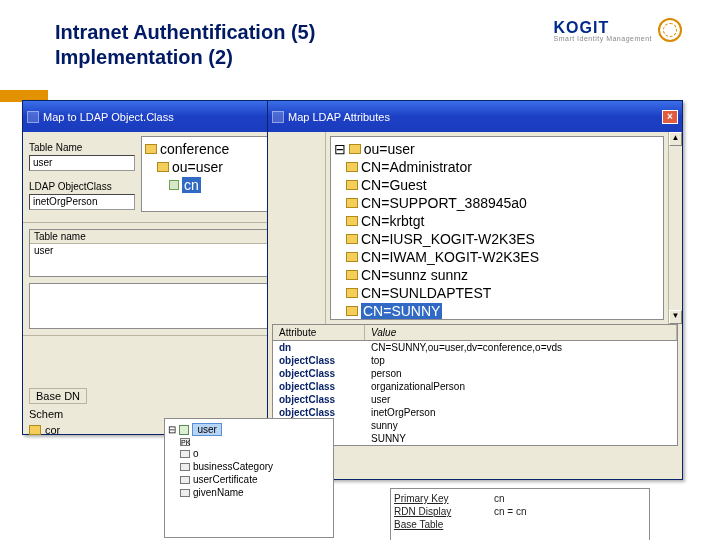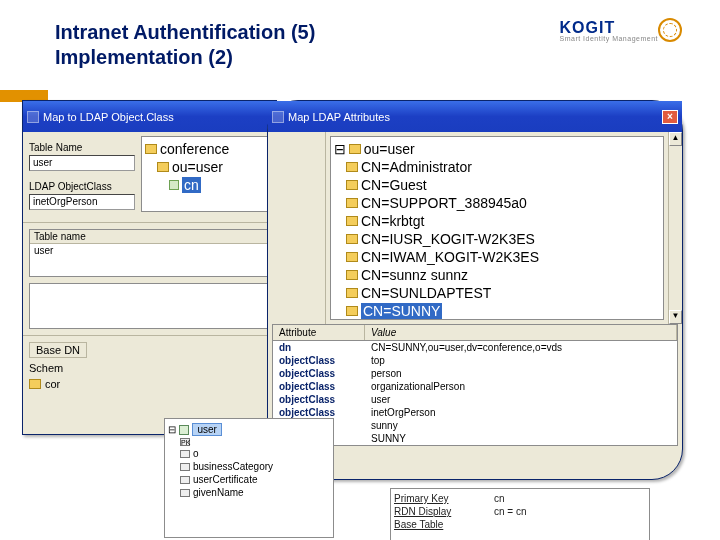--- a/index.html
+++ b/index.html
@@ -1,20 +1,20 @@
 <!DOCTYPE html>
 <html><head>
 <meta charset="utf-8">
 <style>
   * { box-sizing: border-box; margin: 0; padding: 0; }
   body { font-family: Tahoma, Arial, sans-serif; font-size: 11px; width: 720px; height: 540px; background: #fff; position: relative; overflow: hidden; }
   
   .slide-header { position: absolute; top: 20px; left: 55px; right: 40px; height: 70px; }
   .slide-title { font-family: Verdana, sans-serif; font-weight: bold; font-size: 20px; color: #001a66; line-height: 1.25; }
-  .logo { position: absolute; top: 18px; right: 38px; display: flex; align-items: flex-end; }
+  .logo { position: absolute; top: 18px; right: 38px; display: flex; align-items: flex-end; gap: 6px; }
   .logo-text { font-family: Verdana, sans-serif; font-weight: bold; font-size: 16px; color: #002a8a; letter-spacing: 1px; }
   .logo-sub { font-size: 7px; color: #888; letter-spacing: 0.5px; margin-top: -2px; }
   .logo-mark { width: 24px; height: 24px; border: 2px solid #d98a00; border-radius: 50%; position: relative; }
   .logo-mark::after { content:''; position:absolute; inset:3px; border:1px dashed #d98a00; border-radius:50%; }
   .orange-bar { position:absolute; top: 90px; left:0; width:48px; height:12px; background:#e29100; }
 
   .stage { position:absolute; top:100px; left:22px; right:22px; bottom:0; }
 
   
   .win { position:absolute; background:#ece9d8; border:1px solid #0a246a; box-shadow: 2px 2px 3px rgba(0,0,0,.3); }
@@ -34,21 +34,21 @@
   .folder-icon { width:12px; height:10px; background:#f4cd5b; border:1px solid #b08a1a; display:inline-block; }
   .leaf-icon { width:10px; height:10px; background:#d5e9c7; border:1px solid #6ea153; display:inline-block; }
   .indent1 { margin-left:12px; } .indent2 { margin-left:24px; }
 
   .table-box { margin:6px; border:1px solid #8c8c8c; background:#fff; }
   .table-box .th { background:#ece9d8; border-bottom:1px solid #b9b5a0; padding:1px 4px; font-size:10px; }
   .table-box .td { padding:1px 4px; font-size:10px; }
   .basedn-area { margin:6px; }
 
   
-  #win-right { top:0; left:245px; width:416px; height:380px;border-radius:31px; }
+  #win-right { top:0; left:245px; width:416px; height:380px; }
   #win-right .content { display:flex; height:192px; }
   #win-right .navcol { width:58px; background:#ece9d8; border-right:1px solid #b9b5a0; }
   #win-right .treecol { flex:1; background:#fff; border:1px solid #8c8c8c; margin:4px; padding:3px; overflow:hidden; }
   .sel { background:#316ac5; color:#fff; padding:0 2px; }
   .attr-hdr { display:flex; background:#ece9d8; border:1px solid #8c8c8c; border-bottom:none; margin:0 4px; }
   .attr-hdr div { padding:2px 6px; border-right:1px solid #b9b5a0; font-size:10px; }
   .attr-body { background:#fff; border:1px solid #8c8c8c; margin:0 4px 4px; }
   .attr-row { display:flex; font-size:10px; }
   .attr-row .c1 { width:92px; padding:1px 6px; color:#0a246a; font-weight:bold; }
   .attr-row .c2 { flex:1; padding:1px 6px; color:#000; }
@@ -117,21 +117,21 @@
       </div>
     </div>
     <div class="hr"></div>
     <div class="table-box" style="height:48px;">
       <div class="th">Table name</div>
       <div class="td">user</div>
     </div>
     <div style="background:#fff; border:1px solid #8c8c8c; margin:6px; height:46px;"></div>
     <div class="hr"></div>
     <div class="basedn-area">
-      <div style="background:#ece9d8; border:1px solid #b9b5a0; display:inline-block; padding:1px 6px;">Base DN</div>
+      <div style="background:#ece9d8; border:1px solid #b9b5a0; display:inline-block; padding:1px 6px;margin-top:46px;">Base DN</div>
       <div style="margin-top:4px; display:flex; align-items:center; gap:4px;">
         <span>Schem</span>
       </div>
       <div style="margin-top:4px; display:flex; align-items:center; gap:4px;">
         <span class="folder-icon"></span>
         <span>cor</span>
       </div>
     </div>
   </div>
 

